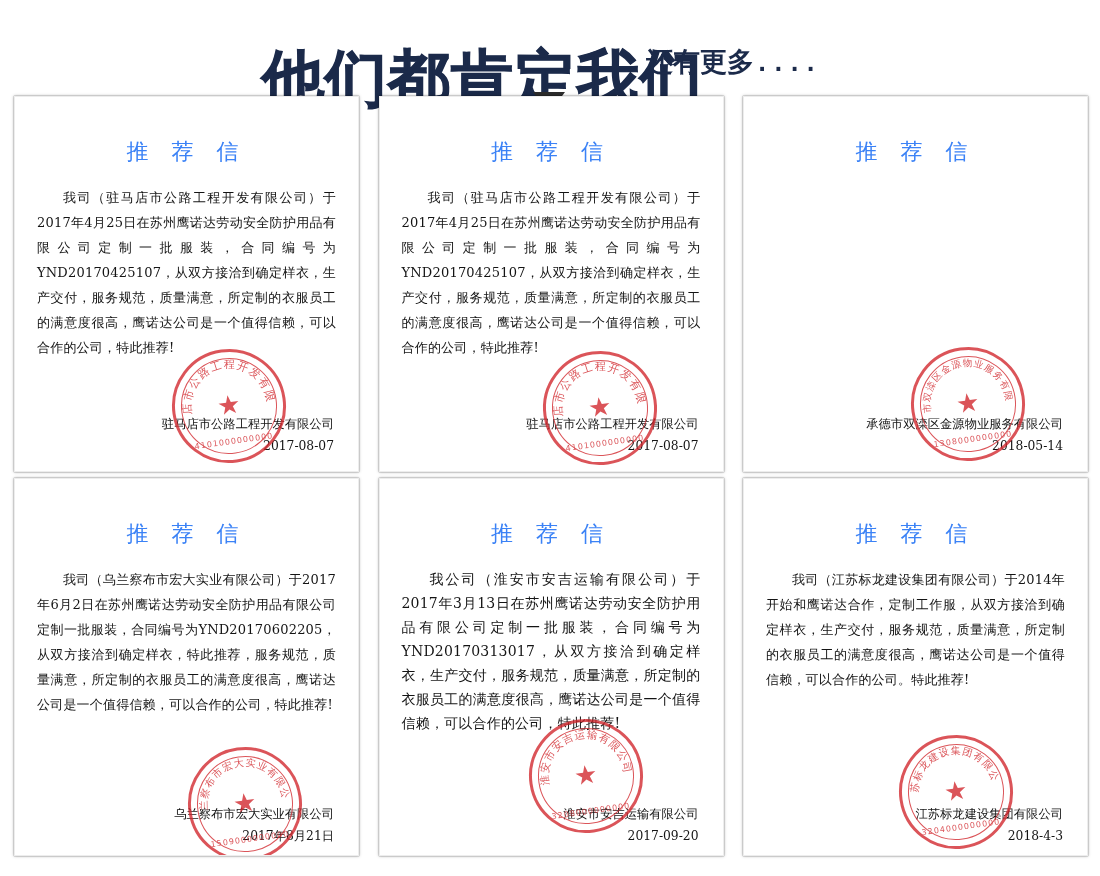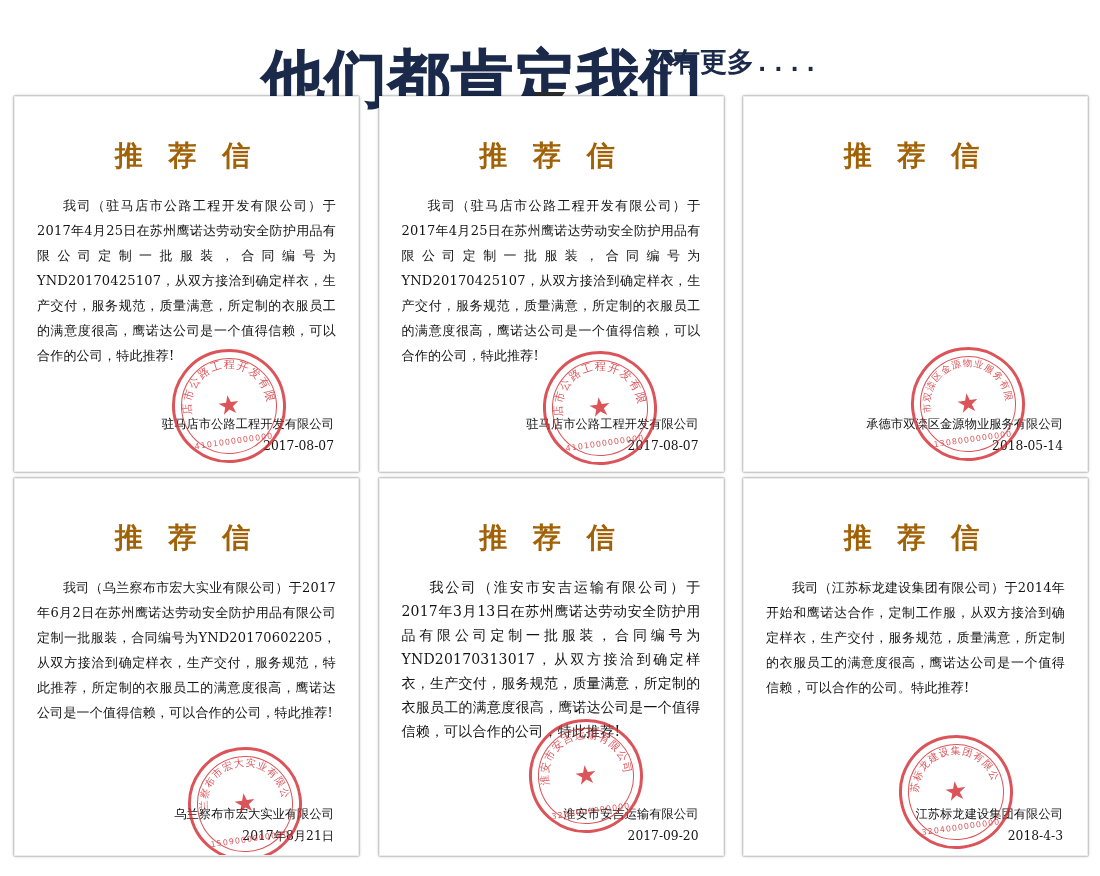--- a/index.html
+++ b/index.html
@@ -83,24 +83,24 @@
     box-sizing: border-box;
     box-shadow: 0 0 3px rgba(0,0,0,0.35), 0 0 1px rgba(0,0,0,0.5);
     border: 1px solid #ededed;
     overflow: hidden;
     padding: 18px 22px 10px 22px;
   }
   .letter.tall { height: 378px; }
 
   .letter-title {
     text-align: center;
-    font-size: 28px;
-    font-weight: bold;
+    font-size: 22px;
+    font-weight: normal;
     letter-spacing: 8px;
-    color: #a16207;
+    color: #3b82f6;
     margin: 22px 0 18px 0;
     font-family: "DejaVu Serif", "Liberation Serif", serif;
   }
   .letter-body {
     font-size: 13px;
     line-height: 25px;
     color: #141414;
     text-align: justify;
     text-indent: 2em;
     letter-spacing: 0.2px;
@@ -254,21 +254,21 @@
         <div class="stamp-bottom">1308000000000</div>
       </div>
     </div>
 
   </div>
 
   <div class="row">
 
     <div class="letter tall">
       <div class="letter-title">推 荐 信</div>
-      <div class="letter-body">我司（乌兰察布市宏大实业有限公司）于2017年6月2日在苏州鹰诺达劳动安全防护用品有限公司定制一批服装，合同编号为YND20170602205，从双方接洽到确定样衣，生产交付，服务规范，特此推荐，所定制的衣服员工的满意度很高，鹰诺达公司是一个值得信赖，可以合作的公司，特此推荐!</div>
+      <div class="letter-body">我司（乌兰察布市宏大实业有限公司）于2017年6月2日在苏州鹰诺达劳动安全防护用品有限公司定制一批服装，合同编号为YND20170602205，从双方接洽到确定样衣，特此推荐，服务规范，质量满意，所定制的衣服员工的满意度很高，鹰诺达公司是一个值得信赖，可以合作的公司，特此推荐!</div>
       <div class="sign-block low">
         <div>乌兰察布市宏大实业有限公司</div>
         <div>2017年8月21日</div>
       </div>
       <div class="stamp s4">
         <div class="ring-text">
           <svg viewBox="0 0 108 108" width="108" height="108">
             <defs>
                 <path id="cp4" d="M 16,54 A 38,38 0 1 1 92,54"></path>
               </defs>

